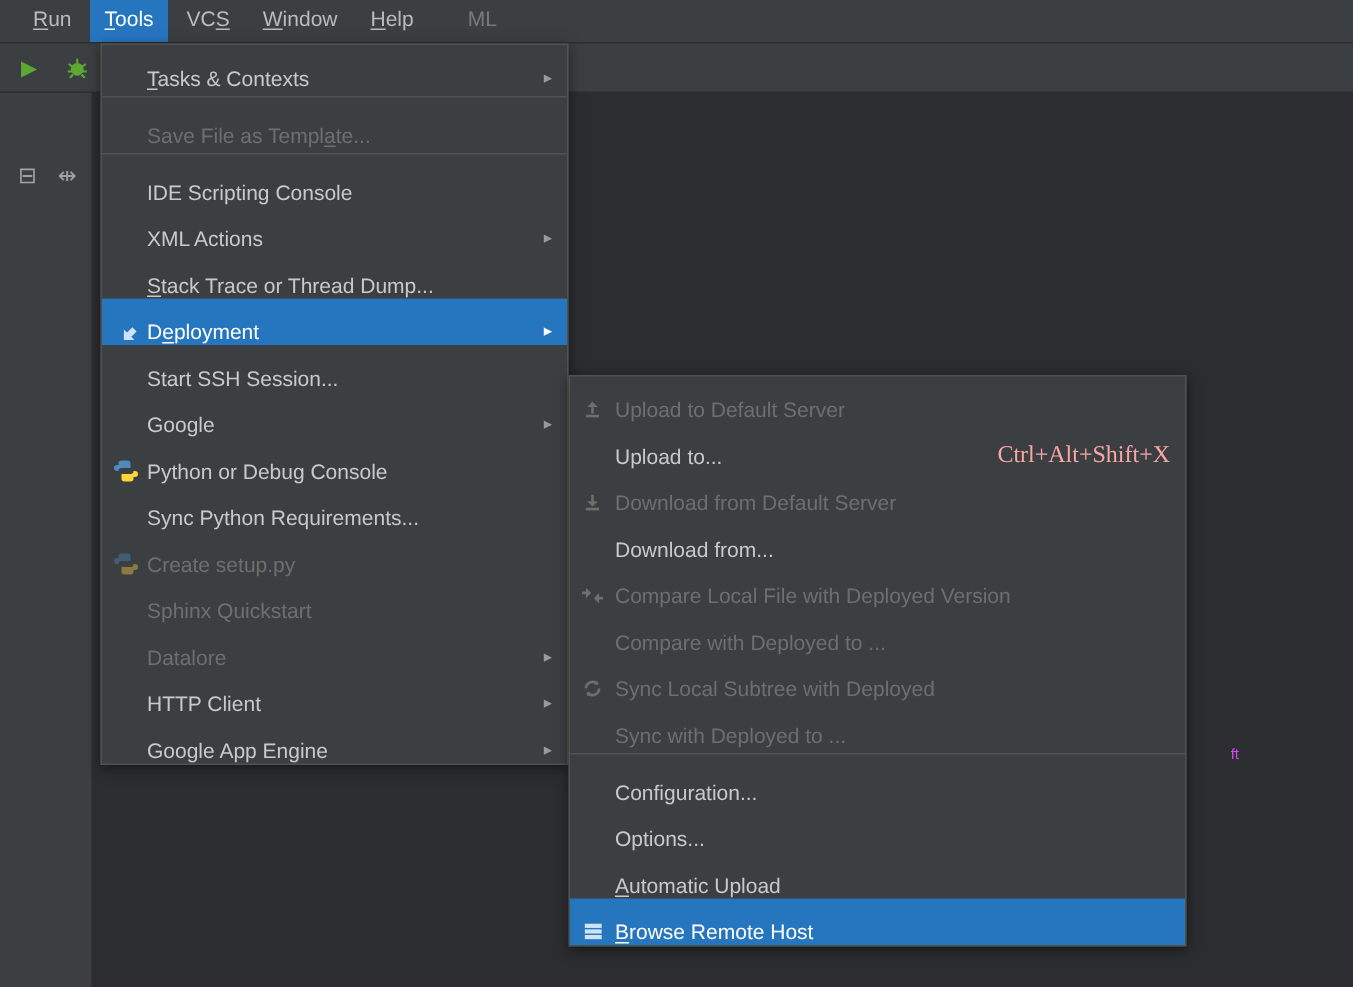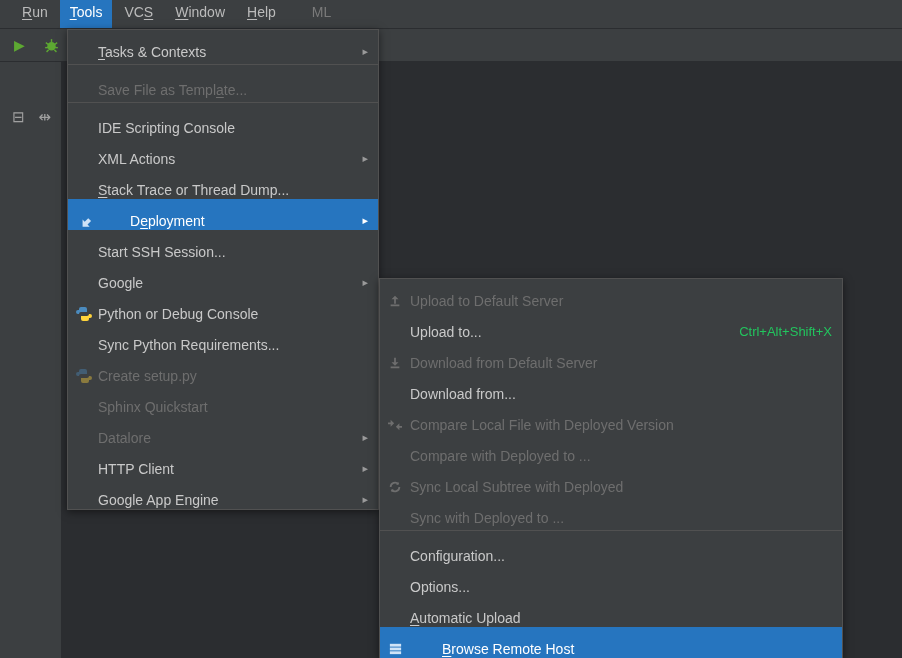--- a/index.html
+++ b/index.html
@@ -77,45 +77,43 @@
       box-shadow: 0 2px 8px rgba(0,0,0,0.5);
     }
     .tools-menu {
       left: 67px;
       top: 29px;
       width: 312px;
     }
     .deploy-menu {
       left: 379px;
       top: 250px;
-      width: 464px;
-      margin-top: 28px;
+      width: 412px;
     }
     .menu-row {
       display: flex;
       align-items: center;
       height: 31px;
       padding: 12px 10px 0 8px;
       color: #c9c9c9;
     }
     .menu-row.highlight {
       background: #2675bf;
       color: #ffffff;
-      gap: 32px;
     }
     .menu-row.disabled { color: #6e6e6e; }
     .menu-icon {
       width: 22px;
       display: flex;
       align-items: center;
       justify-content: flex-start;
       flex-shrink: 0;
     }
     .menu-label { flex: 1; white-space: nowrap; }
-    .menu-shortcut { color: #22c55e; font-size: 13px; }
+    .menu-shortcut { color: #fca5a5; font-size: 16px; font-family: Liberation Serif, serif; }
     .menu-arrow {
       width: 16px;
       text-align: right;
       color: #9a9a9a;
       font-size: 11px;
     }
     .menu-row.highlight .menu-arrow { color: #fff; }
     .sep {
       height: 1px;
       background: #515151;

